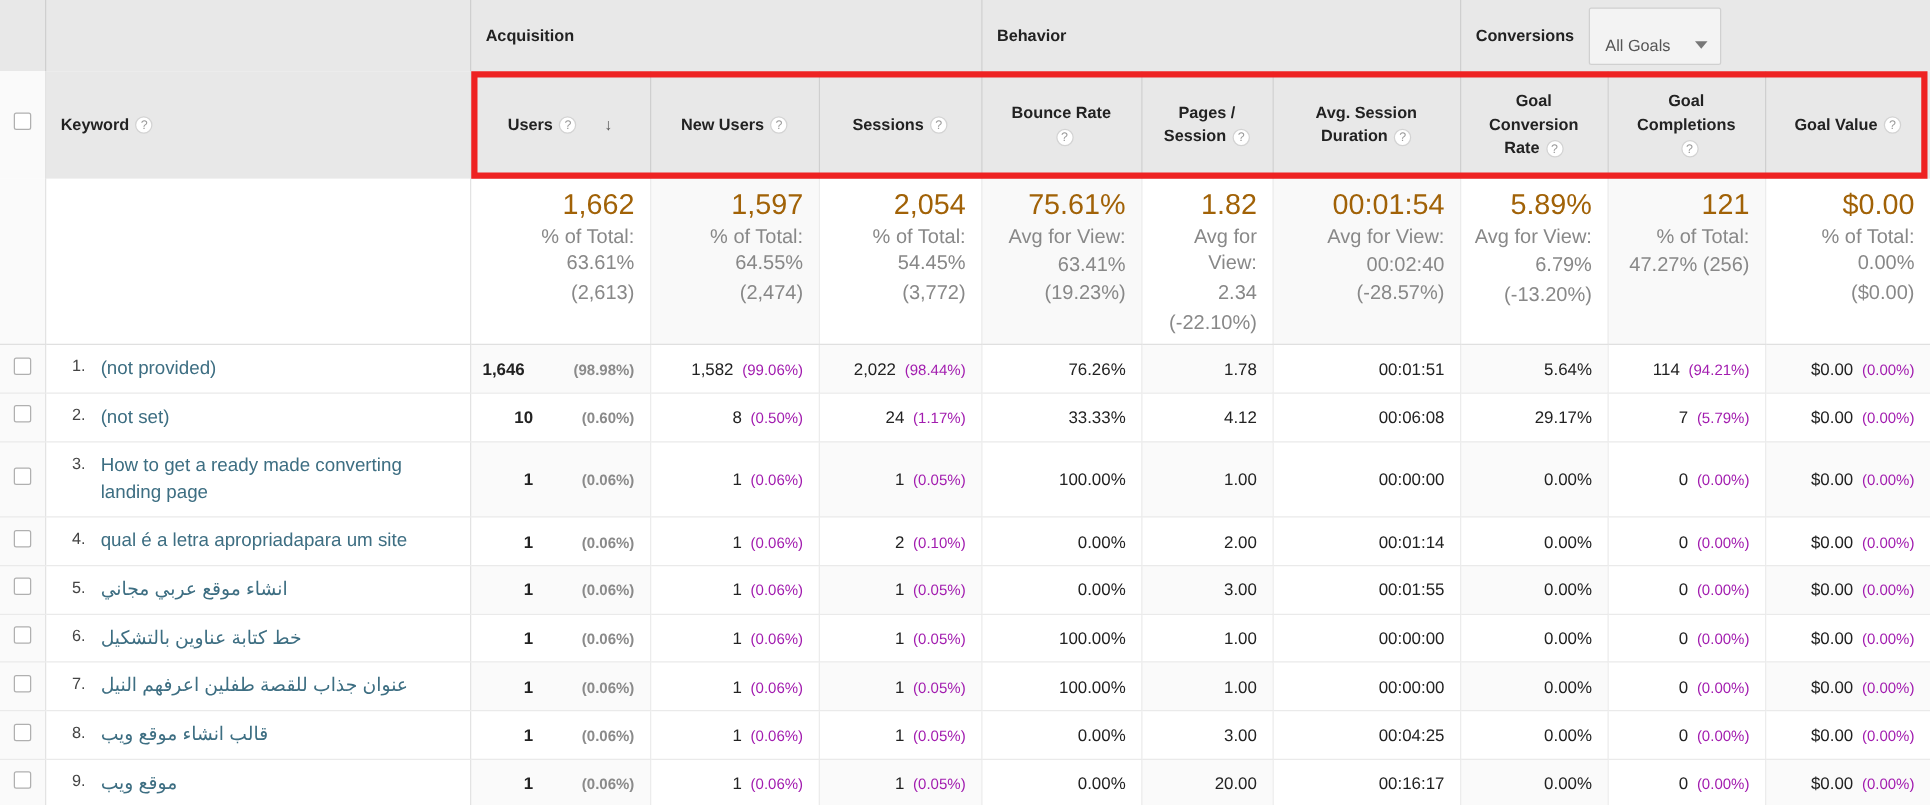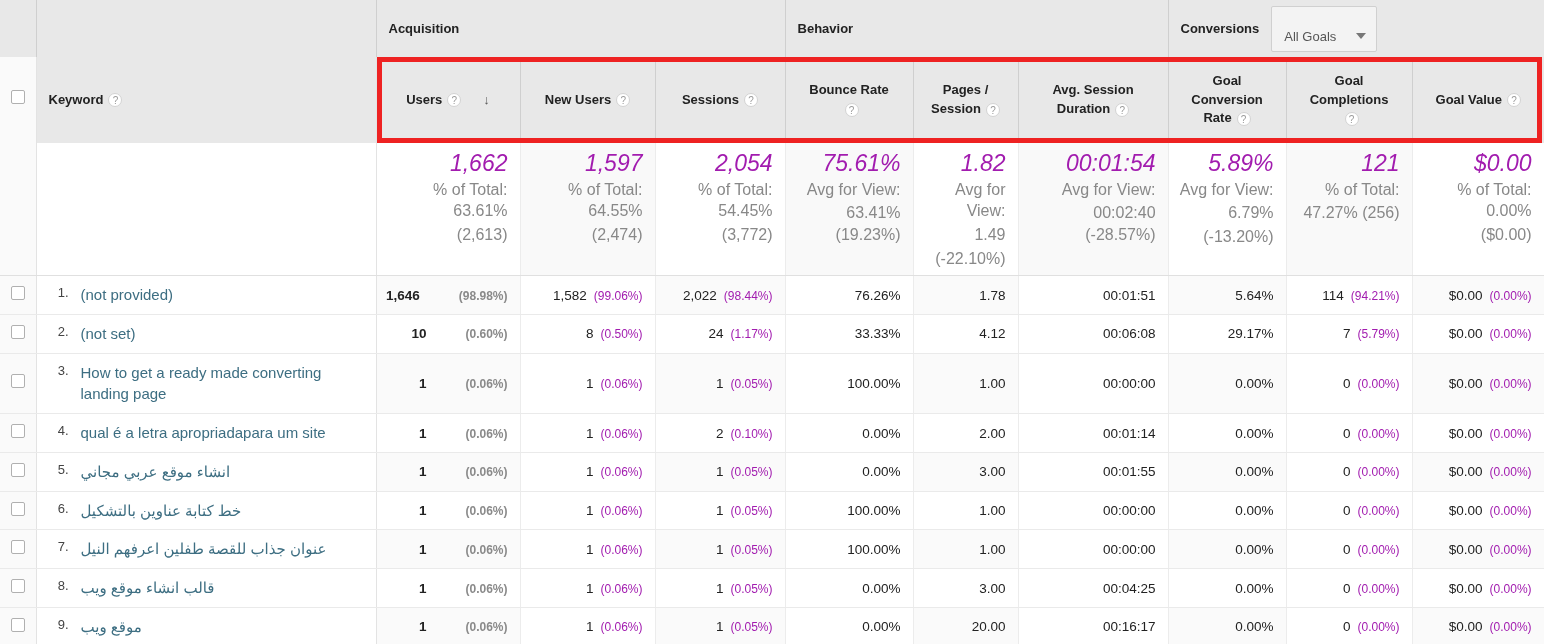--- a/index.html
+++ b/index.html
@@ -120,25 +120,24 @@
     padding: 8px 12px 6px 8px;
     border-right: 1px solid #ececec;
     border-bottom: 1px solid #e0e0e0;
     background: #fff;
   }
   .tot.alt { background: #f9f9f9; }
   .tot.checkcell { background: #fff; border-right: 1px solid #e3e3e3; }
   .tot.kwcell { background: #fff; border-right: 1px solid #e3e3e3; }
   .tot .big {
     font-size: 23px;
-    color: #a21caf;
+    color: #a16207;
     font-weight: normal;
     line-height: 1.12;
     white-space: nowrap;
-    font-style: italic;
   }
   .tot .sub {
     font-size: 16px;
     color: #888;
     line-height: 1.35;
     margin-top: 2px;
   }
 
   
   tr.drow td {
@@ -306,21 +305,21 @@
         <div class="sub">(3,772)</div>
       </td>
       <td class="tot alt">
         <div class="big">75.61%</div>
         <div class="sub">Avg for View:</div>
         <div class="sub">63.41% (19.23%)</div>
       </td>
       <td class="tot">
         <div class="big">1.82</div>
         <div class="sub">Avg for View:</div>
-        <div class="sub">1.49</div>
+        <div class="sub">2.34</div>
         <div class="sub">(-22.10%)</div>
       </td>
       <td class="tot alt">
         <div class="big">00:01:54</div>
         <div class="sub">Avg for View:</div>
         <div class="sub">00:02:40 (-28.57%)</div>
       </td>
       <td class="tot">
         <div class="big">5.89%</div>
         <div class="sub">Avg for View:</div>

